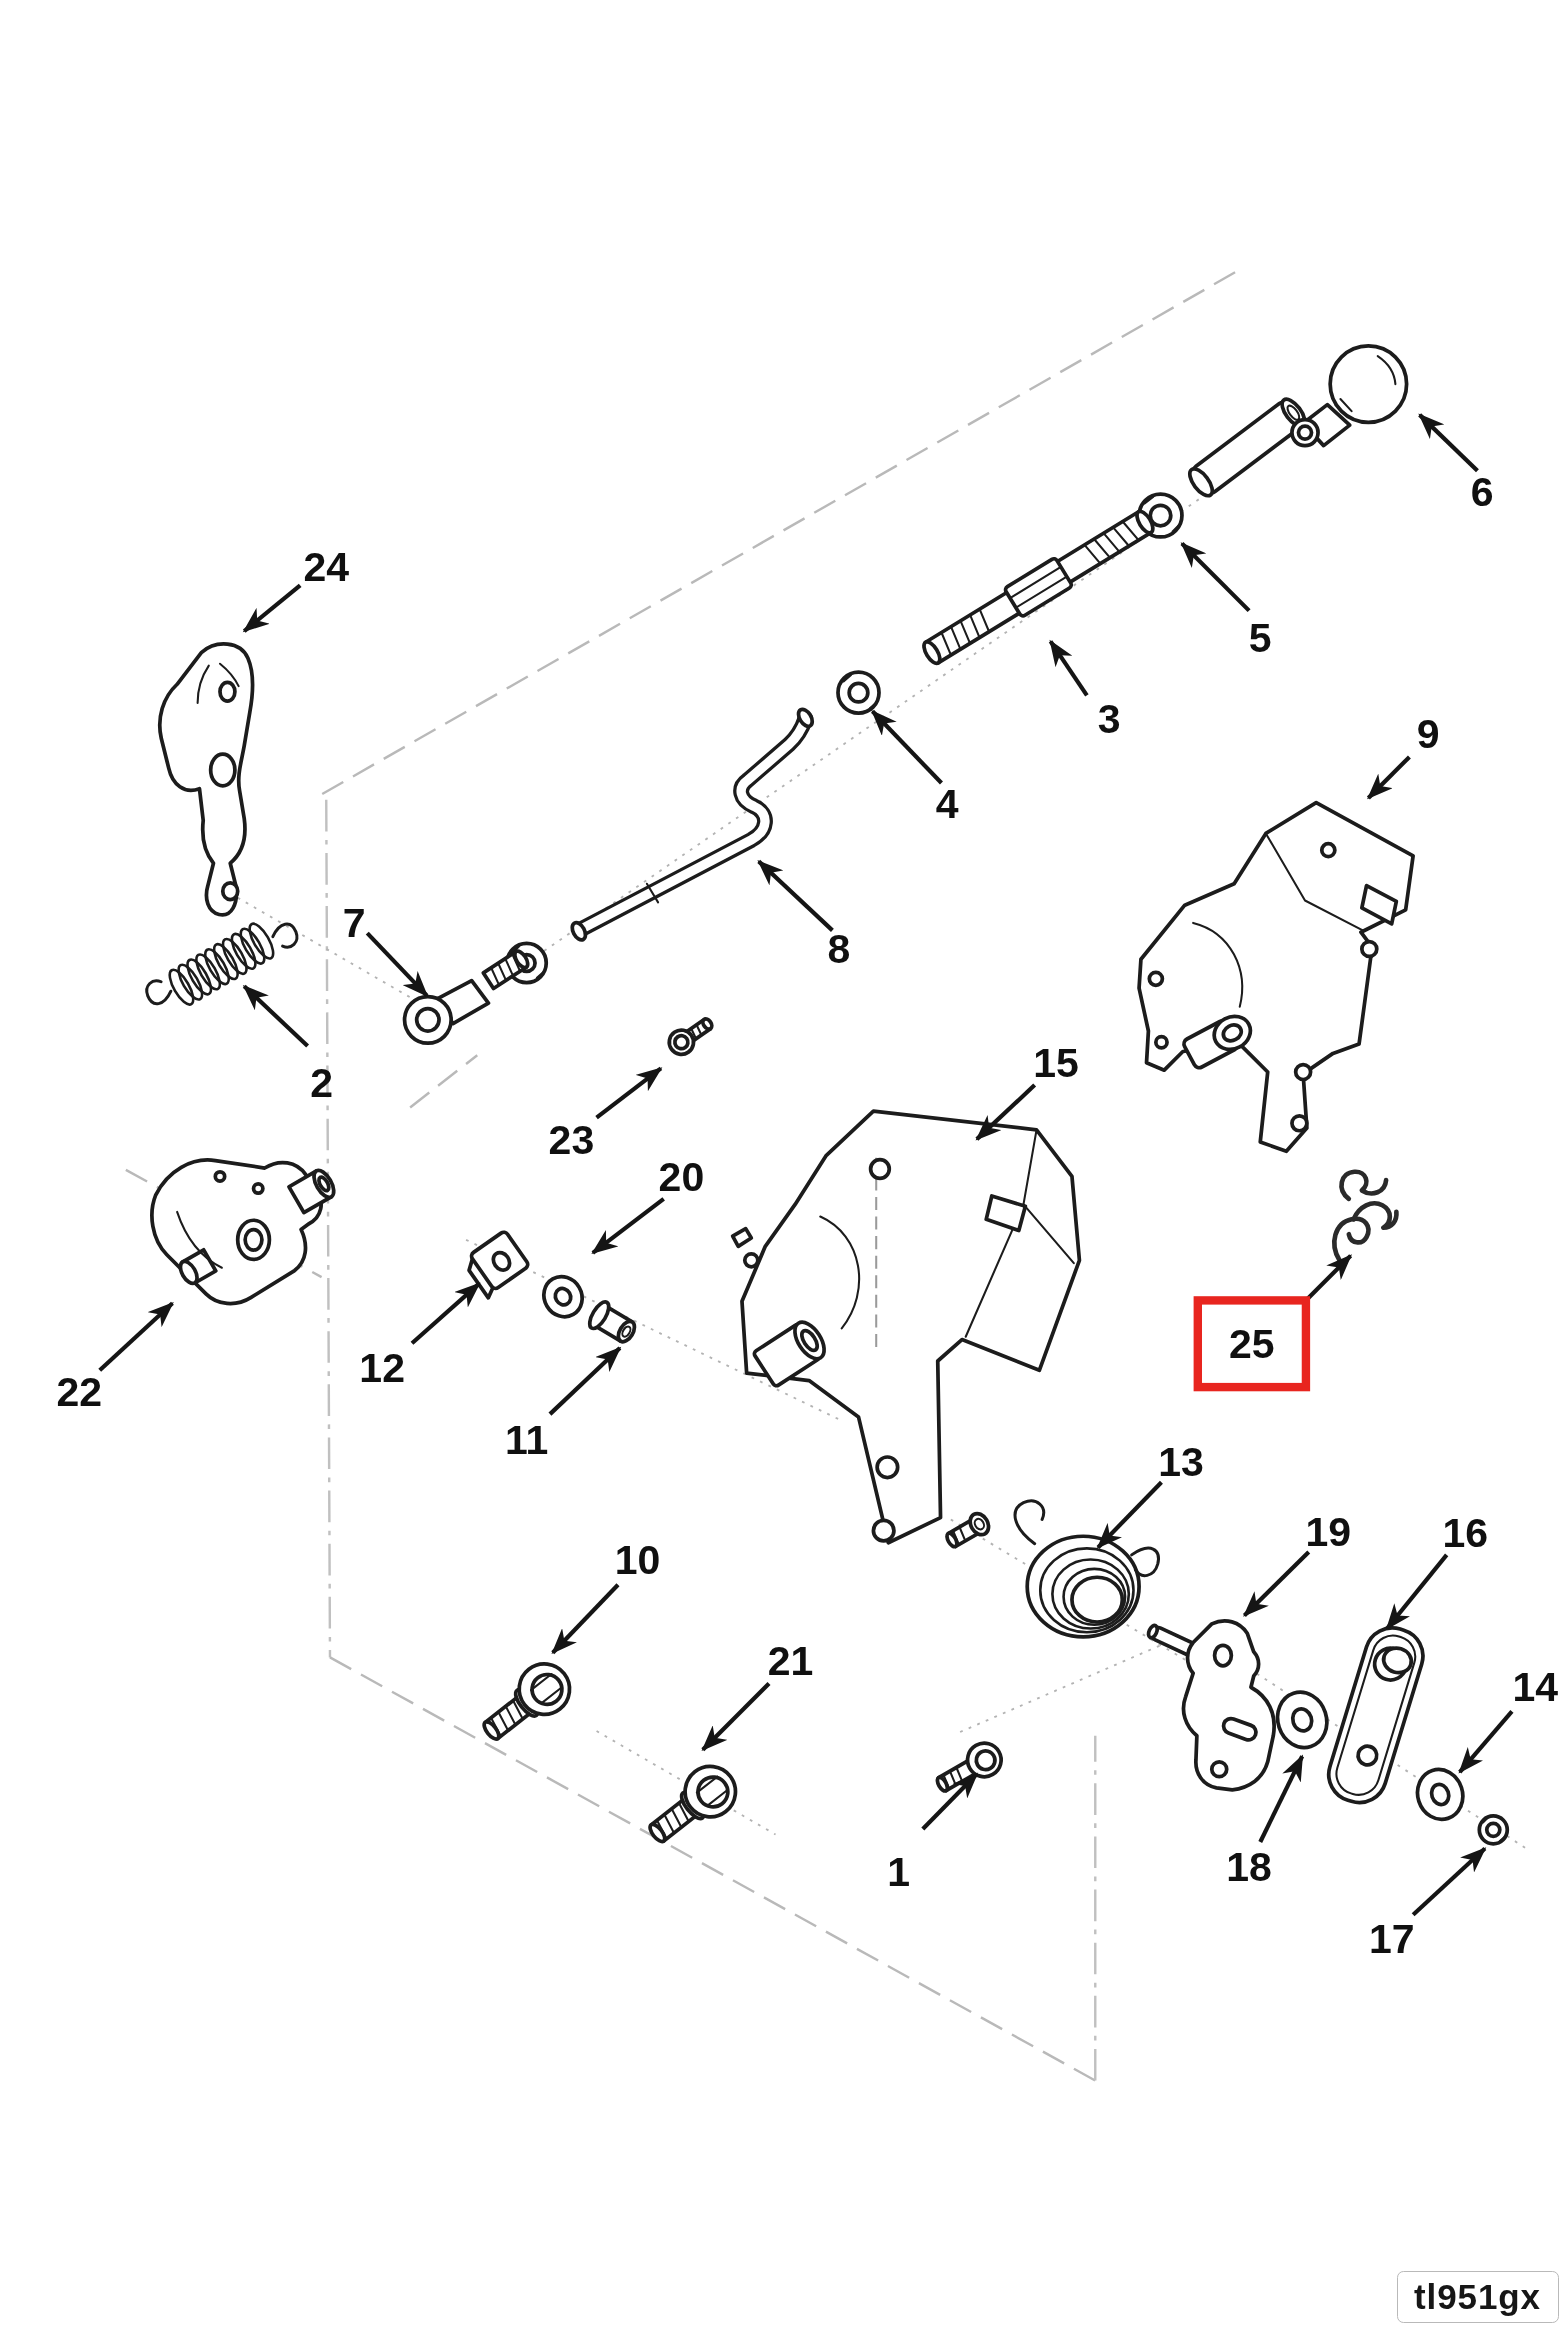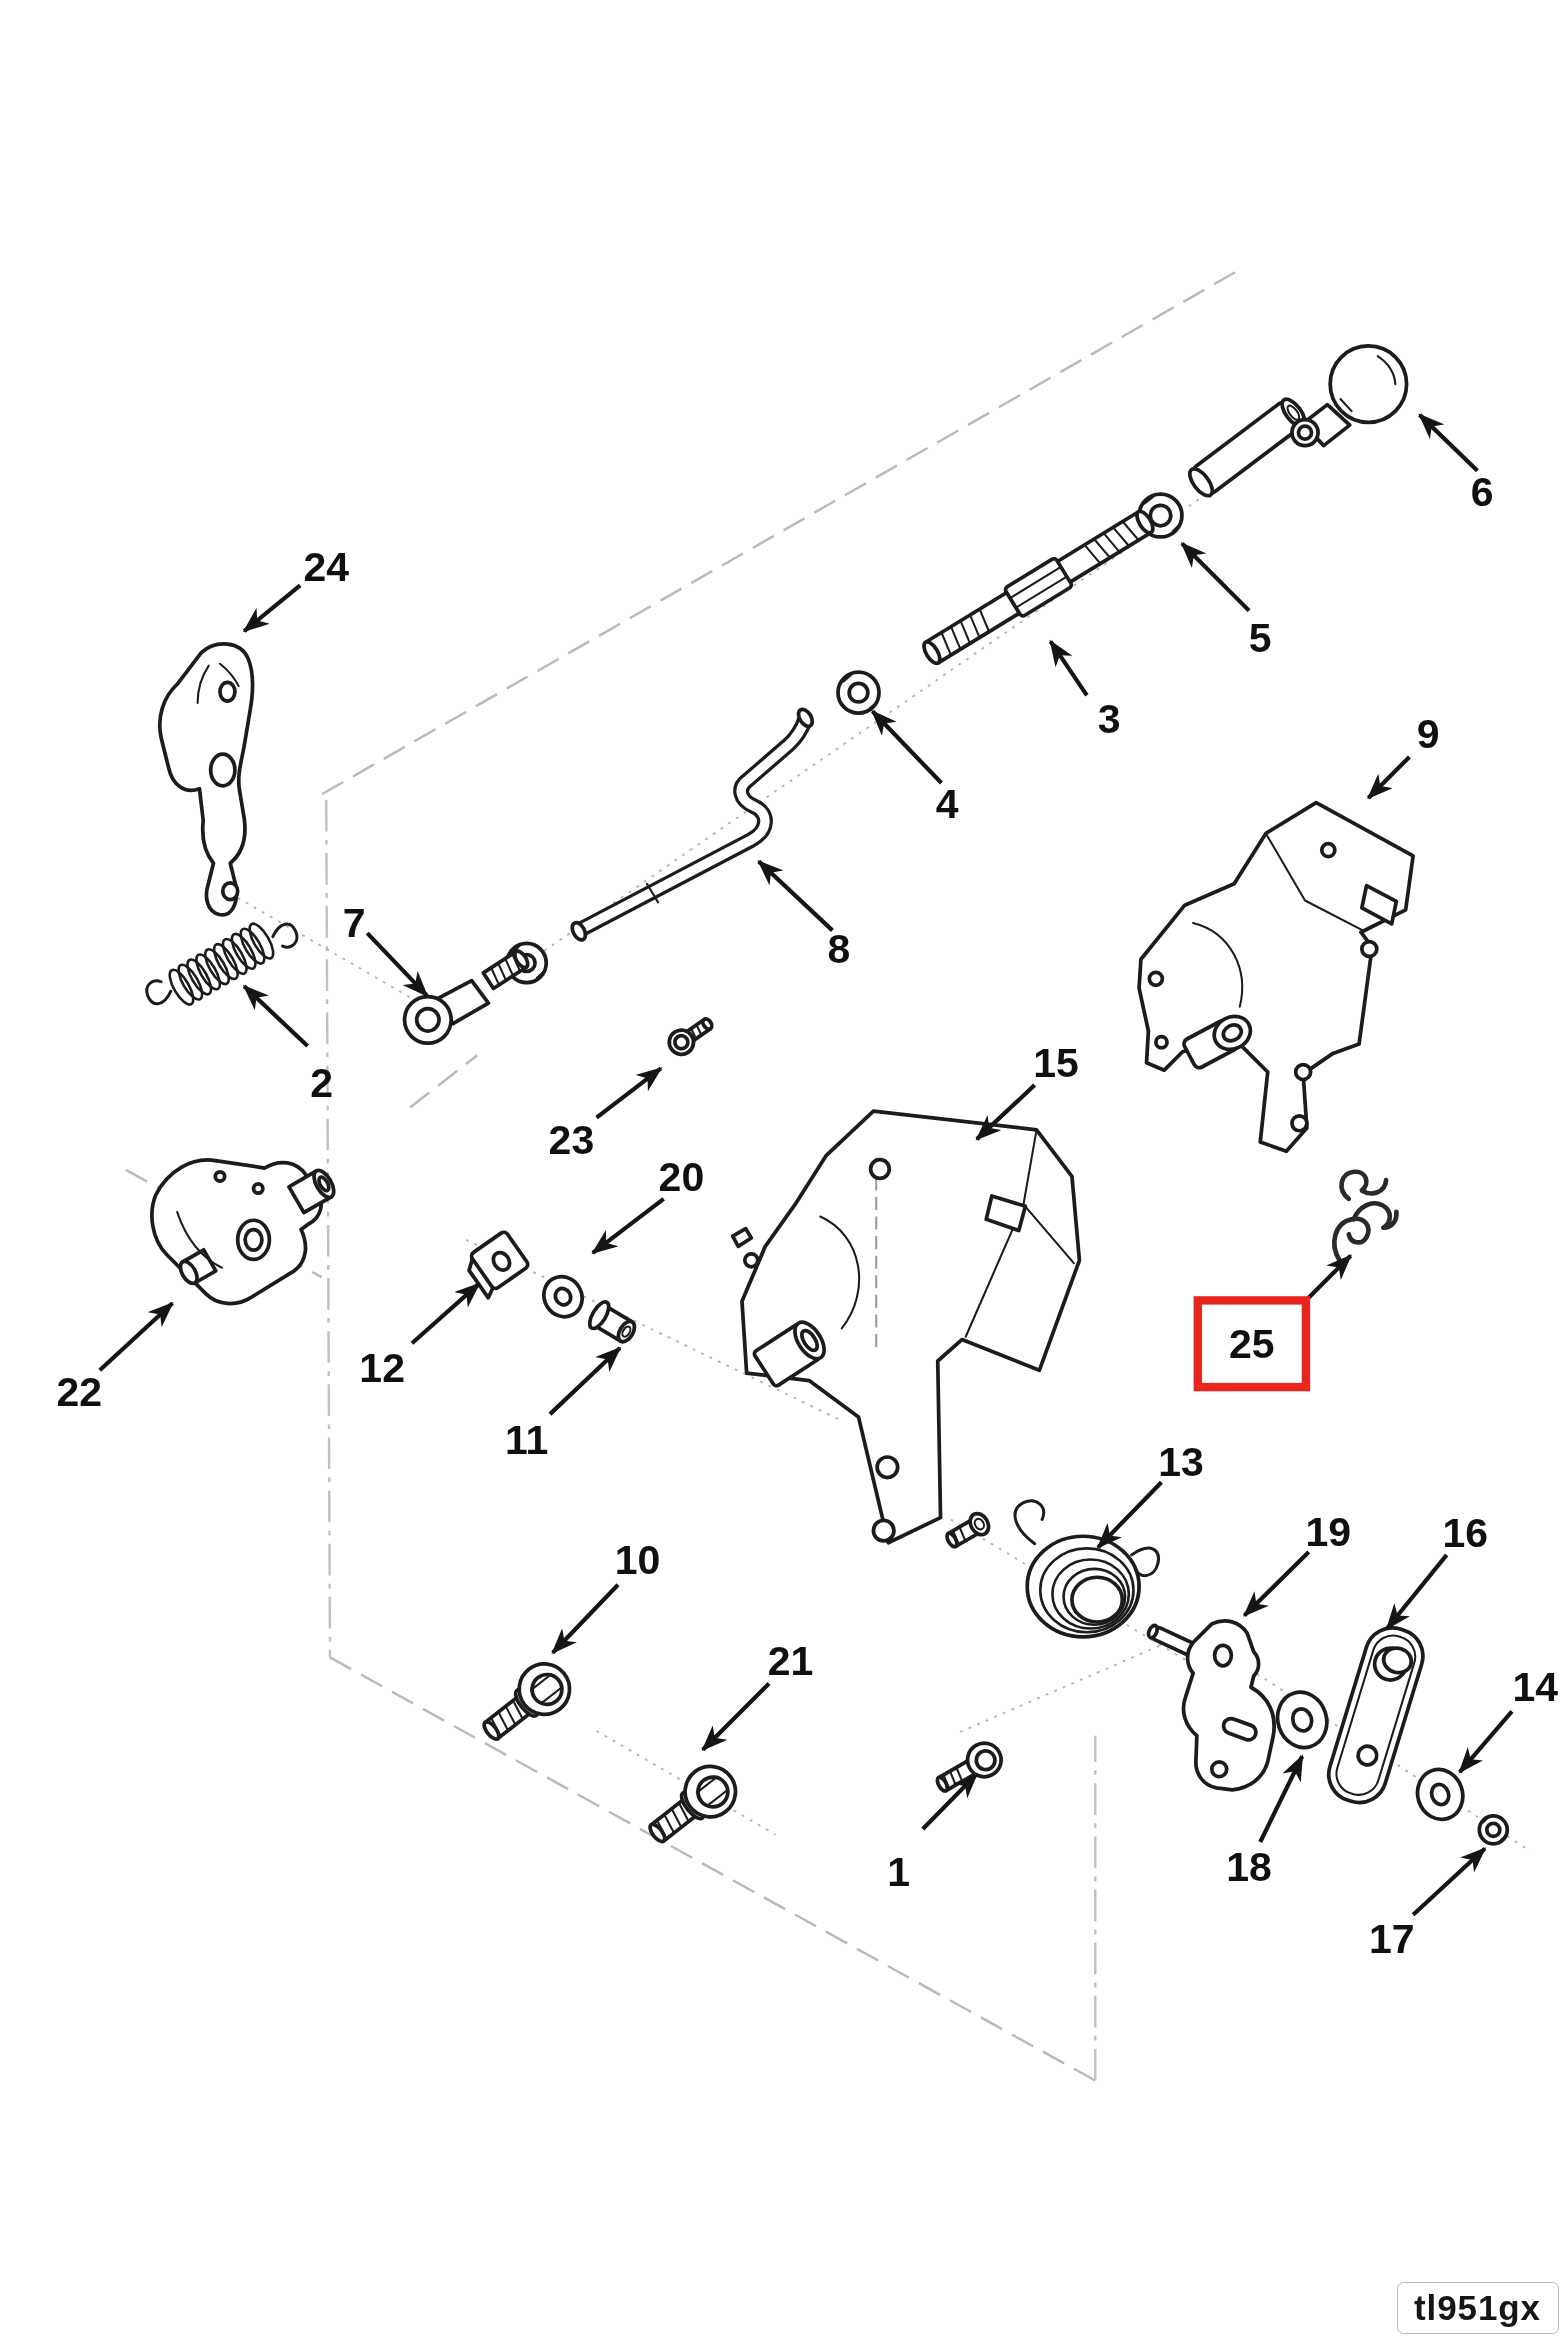--- a/index.html
+++ b/index.html
@@ -15,21 +15,21 @@
   
   .dash{stroke:#b9b9b9;stroke-width:2.6;stroke-dasharray:26 12;fill:none;}
   .ddot{stroke:#c0c0c0;stroke-width:2.6;stroke-dasharray:34 9 5 9;fill:none;}
   .ctr {stroke:#b3b3b3;stroke-width:2;stroke-dasharray:3 7;fill:none;}
   .hid {stroke:#9a9a9a;stroke-width:2.2;stroke-dasharray:14 7;fill:none;}
   
   .arrow{stroke:#151515;stroke-width:4.5;}
   .plabel{font-family:"Liberation Sans",sans-serif;font-weight:700;font-size:44px;fill:#101010;
           text-anchor:middle;}
   
-  #watermark{position:absolute;right:7.5px;bottom:17px;width:160px;height:50px;
+  #watermark{position:absolute;right:7.5px;bottom:28px;width:160px;height:50px;
      border:1.9px solid #b9b9b9;border-radius:6.5px;background:#ffffff;
      display:flex;align-items:center;justify-content:center;
      font-weight:700;font-size:35px;color:#161616;letter-spacing:0.9px;}
 </style>
 </head>
 <body>
 
 <div id="page">
 
 <svg id="art" viewBox="0 0 1680 2522" xmlns="http://www.w3.org/2000/svg">

